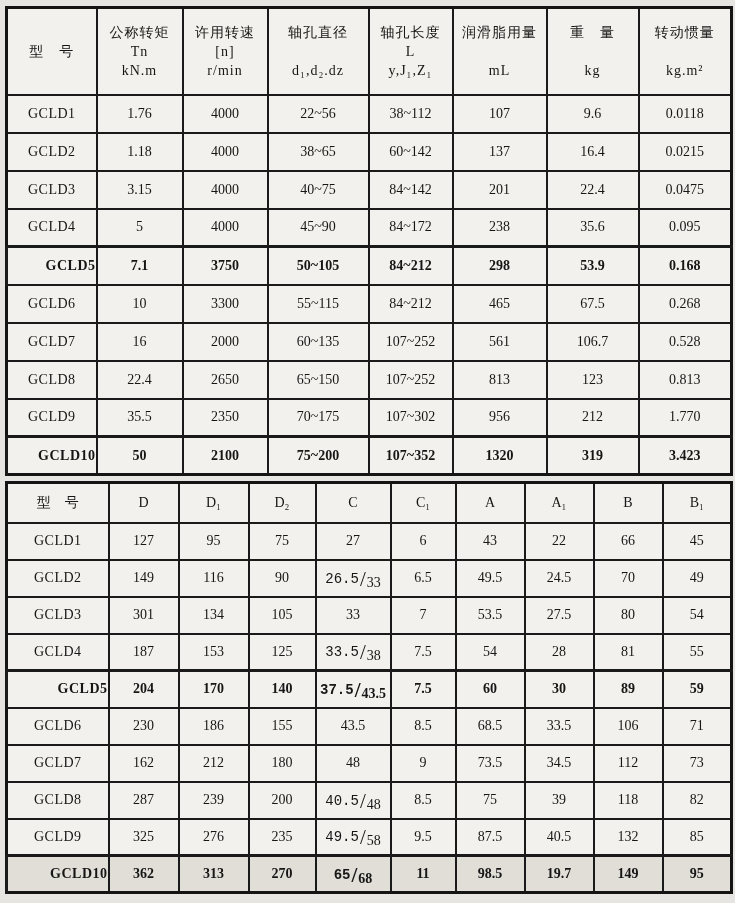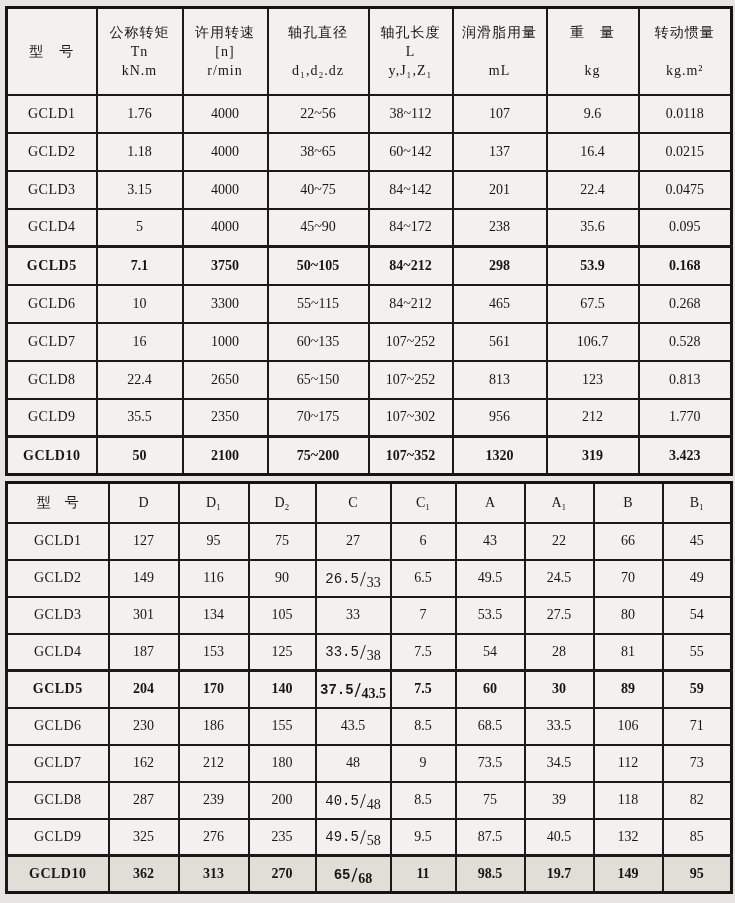--- a/index.html
+++ b/index.html
@@ -32,21 +32,21 @@
     overflow:hidden;
   }
   .t1 tbody tr{height:38px;}
   .t1 thead tr{height:87px;}
   .t2 thead tr{height:40px;}
   .t2 tbody tr{height:37px;}
   .hlines{display:flex;flex-direction:column;justify-content:center;height:100%;}
   .hline{height:19px;line-height:19px;letter-spacing:1px;}
   .model{letter-spacing:.5px;margin-left:36px;}
   tr.em td{font-weight:bold;border-top-width:3px;}
-  tr.em td:first-child{border-left-width:3px;}
+  tr.em td:first-child{border-left-width:3px;text-align:right;}
   .t2 tr.shaded td{background:#e1ded8;}
   .frac .slash{
     font-size:21px;
     display:inline-block;
     transform:translateY(1px);
     padding:0 1px;
   }
   .frac .a{display:inline-block;transform:translateY(-2px);font-family:Liberation Mono, monospace;}
   .frac .b{display:inline-block;transform:translateY(2px);}
   
@@ -183,21 +183,21 @@
           <td>3300</td>
           <td>55~115</td>
           <td>84~212</td>
           <td>465</td>
           <td>67.5</td>
           <td>0.268</td>
         </tr>
         <tr>
           <td class="model">GCLD7</td>
           <td>16</td>
-          <td>1000</td>
+          <td>2000</td>
           <td>60~135</td>
           <td>107~252</td>
           <td>561</td>
           <td>106.7</td>
           <td>0.528</td>
         </tr>
         <tr>
           <td class="model">GCLD8</td>
           <td>22.4</td>
           <td>2650</td>

